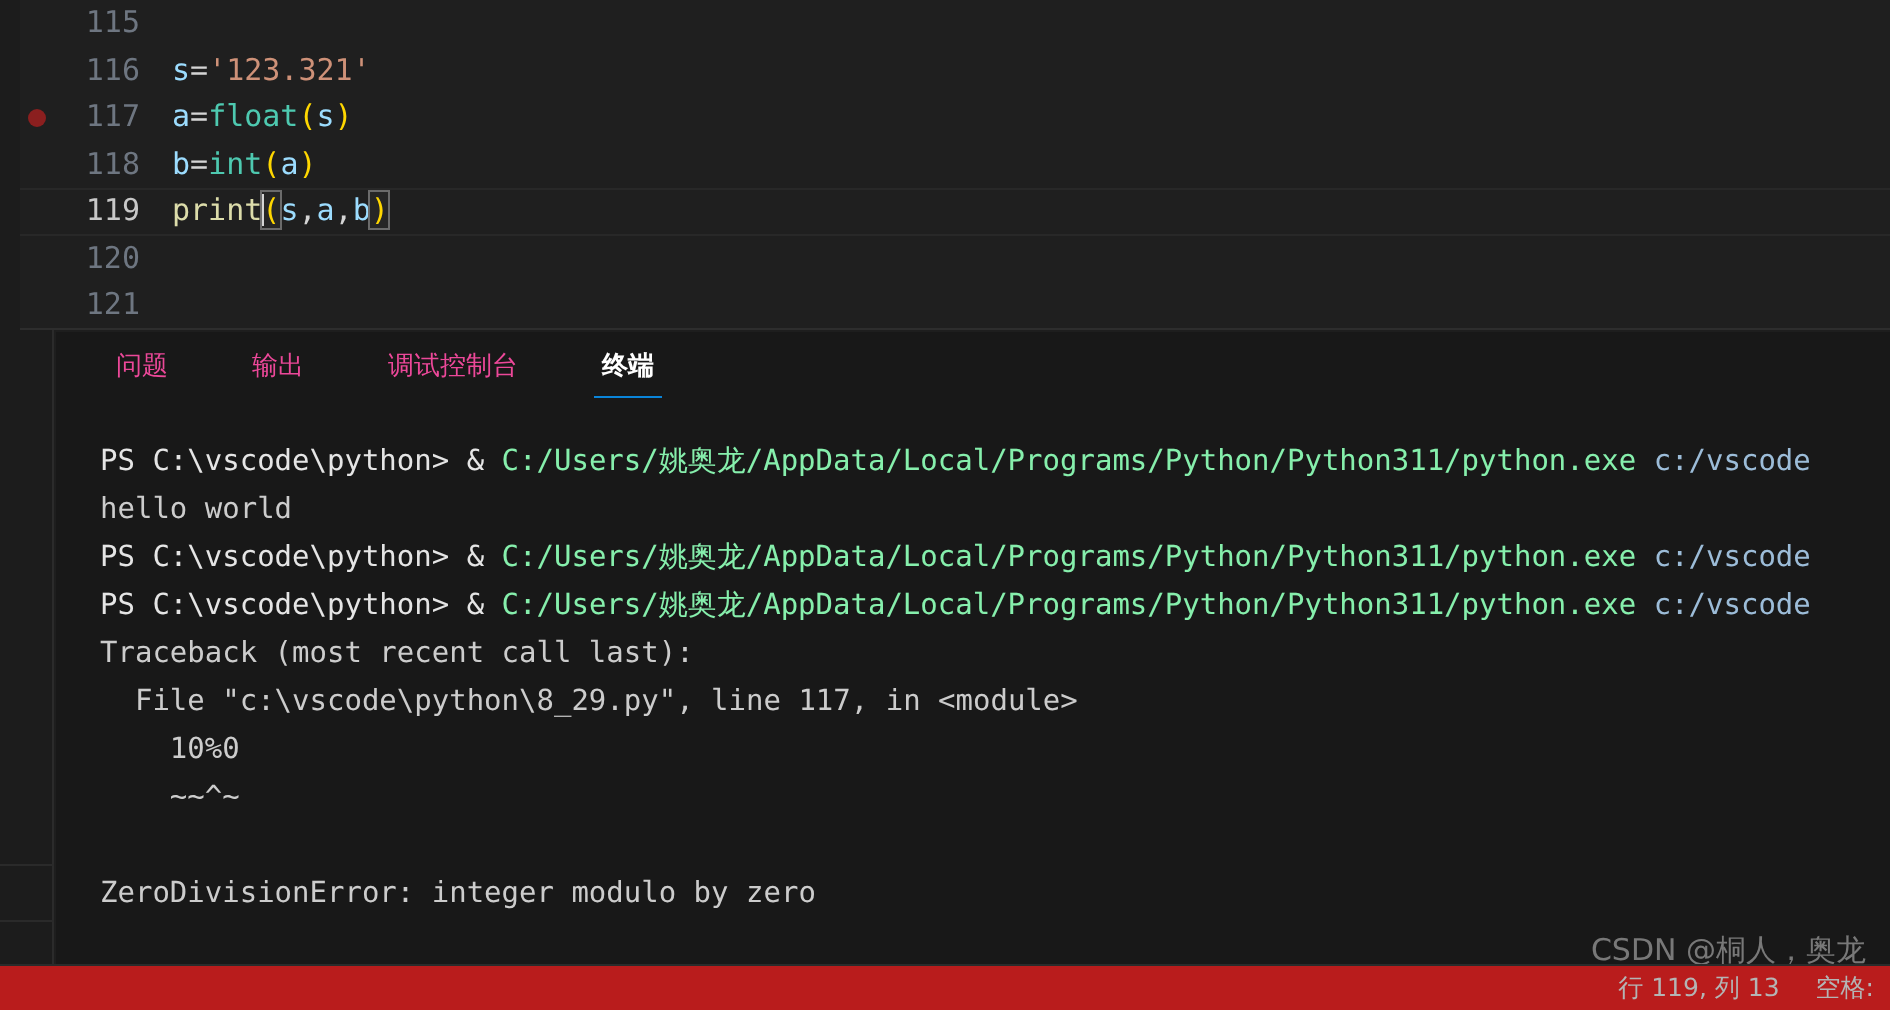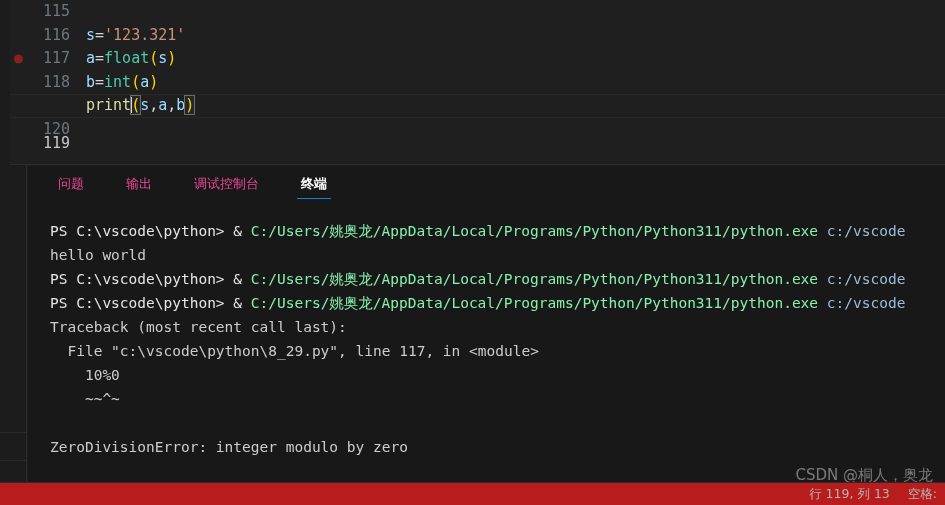--- a/index.html
+++ b/index.html
@@ -75,21 +75,21 @@
     background: #8b1f1f;
   }
   .lnum {
     position: absolute;
     left: 18px;
     width: 42px;
     text-align: right;
     color: #6e7681;
     font-size: 15px;
   }
-  .lnum.cur { color: #c8c8c8; margin-top: 38px; }
+  .lnum.cur { color: #c8c8c8; }
   .ltext {
     position: absolute;
     left: 76px;
     color: #d4d4d4;
     font-size: 15px;
   }
 
   
   .tok-var    { color: #9cdcfe; }
   .tok-op     { color: #d4d4d4; }
@@ -219,20 +219,21 @@
   </div>
 
   <div class="editor">
     <div id="editor-lines">
         <div class="code-line"><span class="lnum">115</span><span class="ltext"></span></div>
         <div class="code-line"><span class="lnum">116</span><span class="ltext"><span class="tok-var">s</span><span class="tok-op">=</span><span class="tok-str">'123.321'</span></span></div>
         <div class="code-line"><span class="bp"></span><span class="lnum">117</span><span class="ltext"><span class="tok-var">a</span><span class="tok-op">=</span><span class="tok-fn">float</span><span class="tok-paren1">(</span><span class="tok-var">s</span><span class="tok-paren1">)</span></span></div>
         <div class="code-line"><span class="lnum">118</span><span class="ltext"><span class="tok-var">b</span><span class="tok-op">=</span><span class="tok-fn">int</span><span class="tok-paren1">(</span><span class="tok-var">a</span><span class="tok-paren1">)</span></span></div>
         <div class="code-line active"><span class="lnum cur">119</span><span class="ltext"><span class="tok-print">print</span><span class="cursor-caret"></span><span class="tok-paren1 bracket-match">(</span><span class="tok-var">s</span><span class="tok-punc">,</span><span class="tok-var">a</span><span class="tok-punc">,</span><span class="tok-var">b</span><span class="tok-paren1 bracket-match">)</span></span></div>
         <div class="code-line"><span class="lnum">120</span><span class="ltext"></span></div>
+        <div class="code-line"><span class="lnum">121</span><span class="ltext"></span></div>
       </div>
   </div>
 
   <div class="panel">
     <div class="panel-tabs" id="panel-tabs">
         <div class="panel-tab">问题</div>
         <div class="panel-tab">输出</div>
         <div class="panel-tab">调试控制台</div>
         <div class="panel-tab active">终端</div>
       </div>

